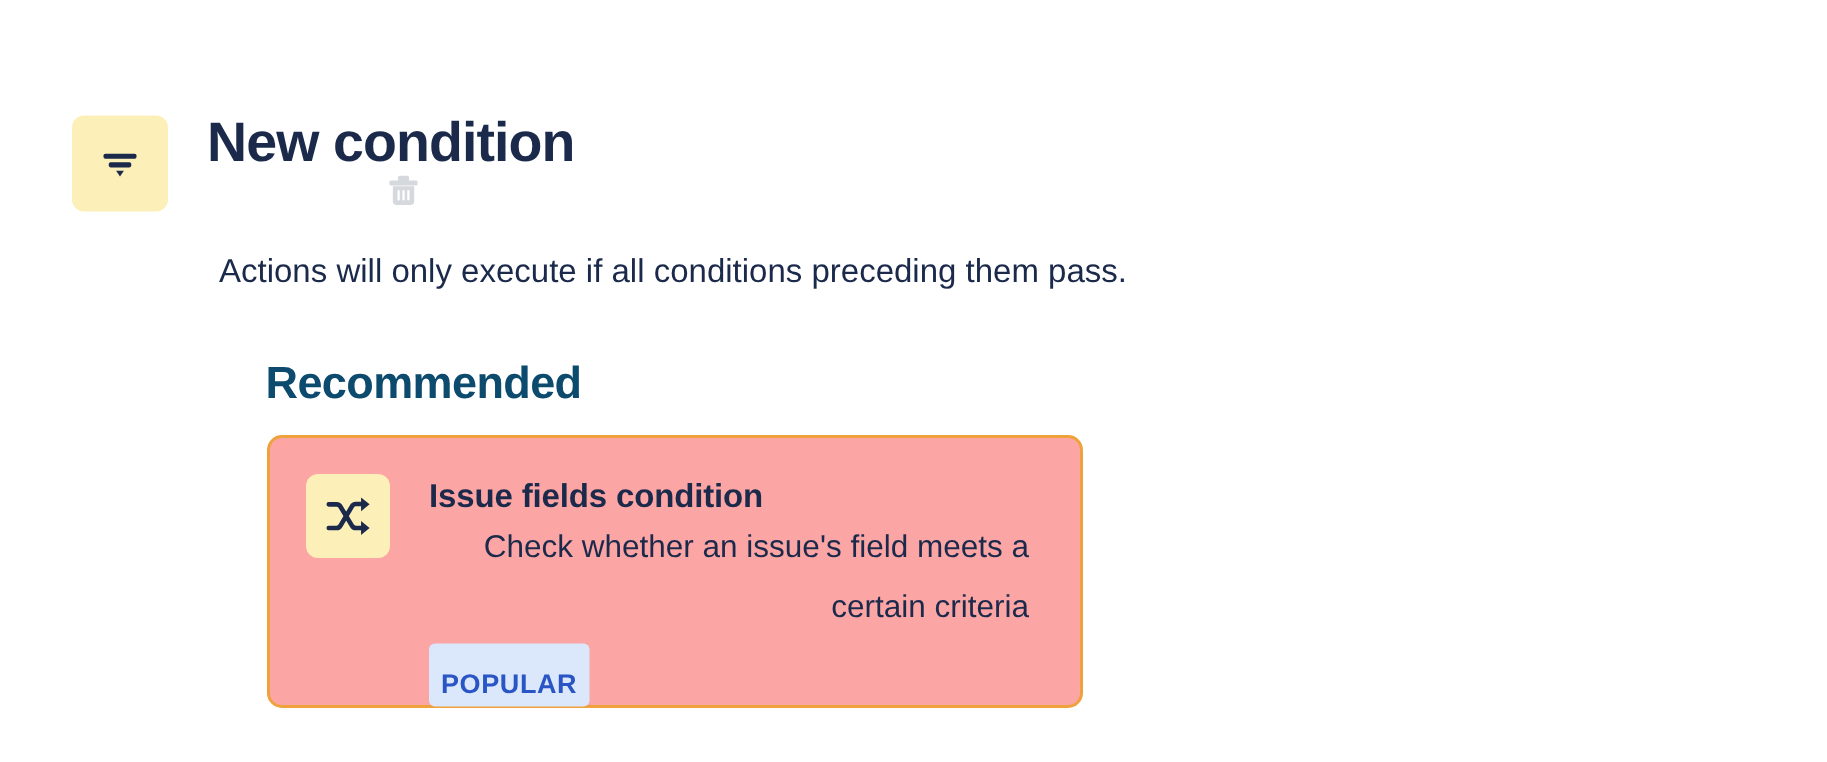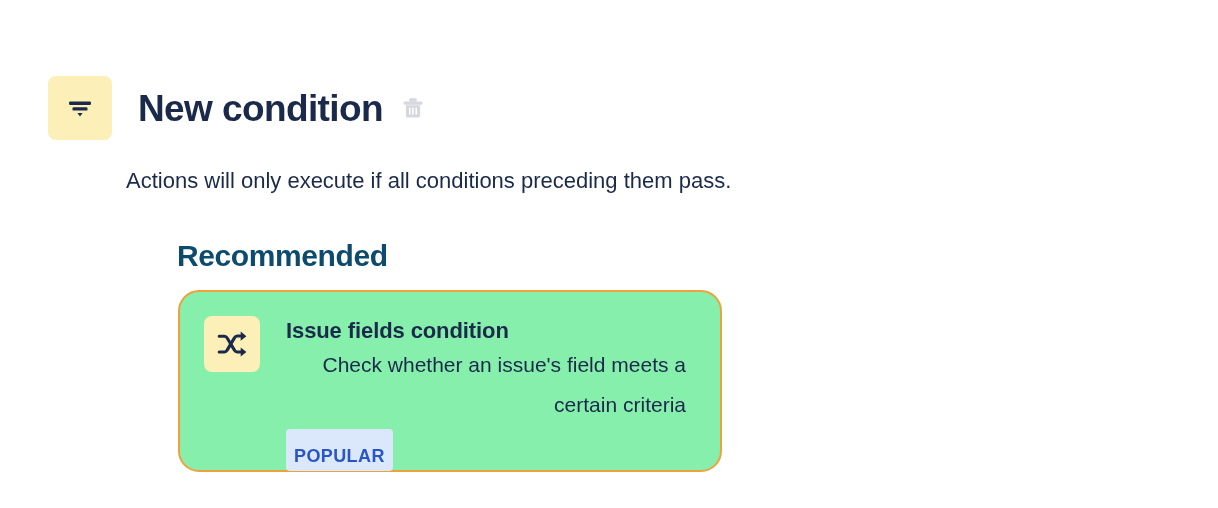--- a/index.html
+++ b/index.html
@@ -34,20 +34,21 @@
     align-items: center;
     justify-content: center;
     flex: none;
   }
   .header-icon-box svg { display: block; }
 
   .title-wrap {
     display: flex;
     align-items: center;
     margin-left: 26px;
+    flex-direction: column;
   }
   .page-title {
     font-size: 37px;
     font-weight: 700;
     letter-spacing: -0.6px;
     color: #1B2A4B;
     line-height: 1;
     white-space: nowrap;
   }
   .delete-btn {
@@ -60,21 +61,21 @@
     cursor: pointer;
     background: none;
     border: none;
     padding: 0;
   }
   .delete-btn svg { display: block; }
 
   
   .description {
     position: absolute;
-    left: 126px;
+    left: 146px;
     top: 165px;
     font-size: 22px;
     line-height: 32px;
     color: #1B2A4B;
     white-space: nowrap;
   }
 
   
   .section-heading {
     position: absolute;
@@ -88,23 +89,23 @@
   }
 
   
   .card {
     position: absolute;
     left: 178px;
     top: 290px;
     width: 544px;
     height: 182px;
     box-sizing: border-box;
-    background: #86efac;
+    background: #fca5a5;
     border: 2px solid #EFA13C;
-    border-radius: 21px;
+    border-radius: 10px;
     display: flex;
     padding: 24px 22px 0 24px;
     cursor: pointer;
   }
   .card-icon-box {
     width: 56px;
     height: 56px;
     border-radius: 8px;
     background: #FCEFB8;
     display: flex;

